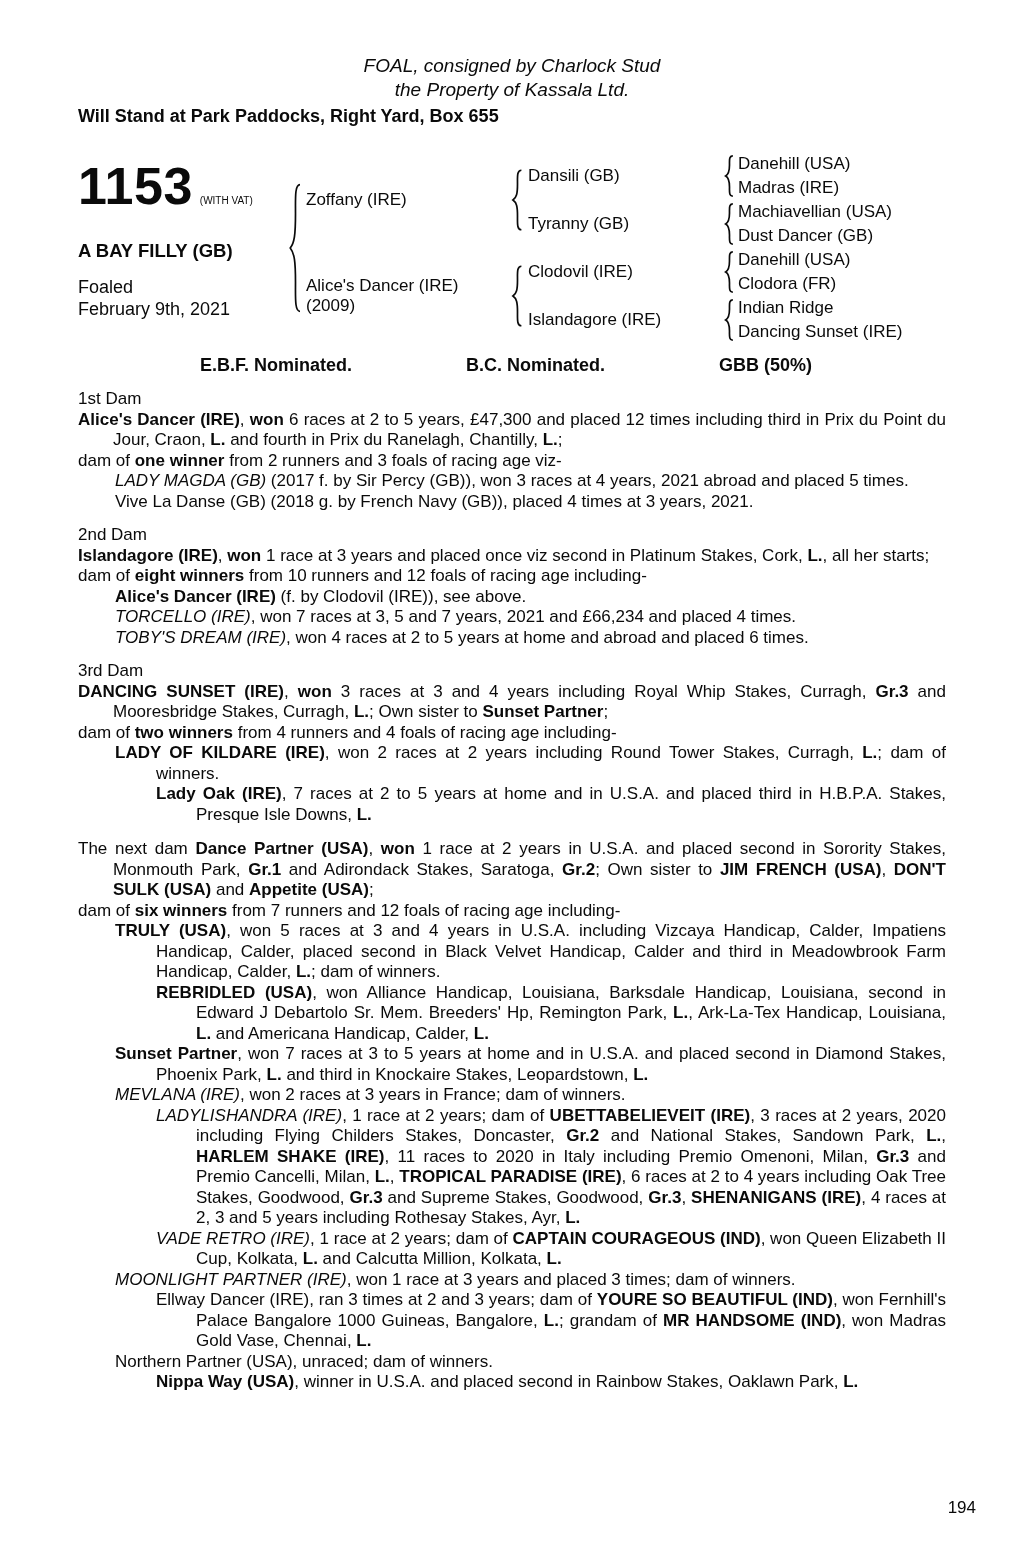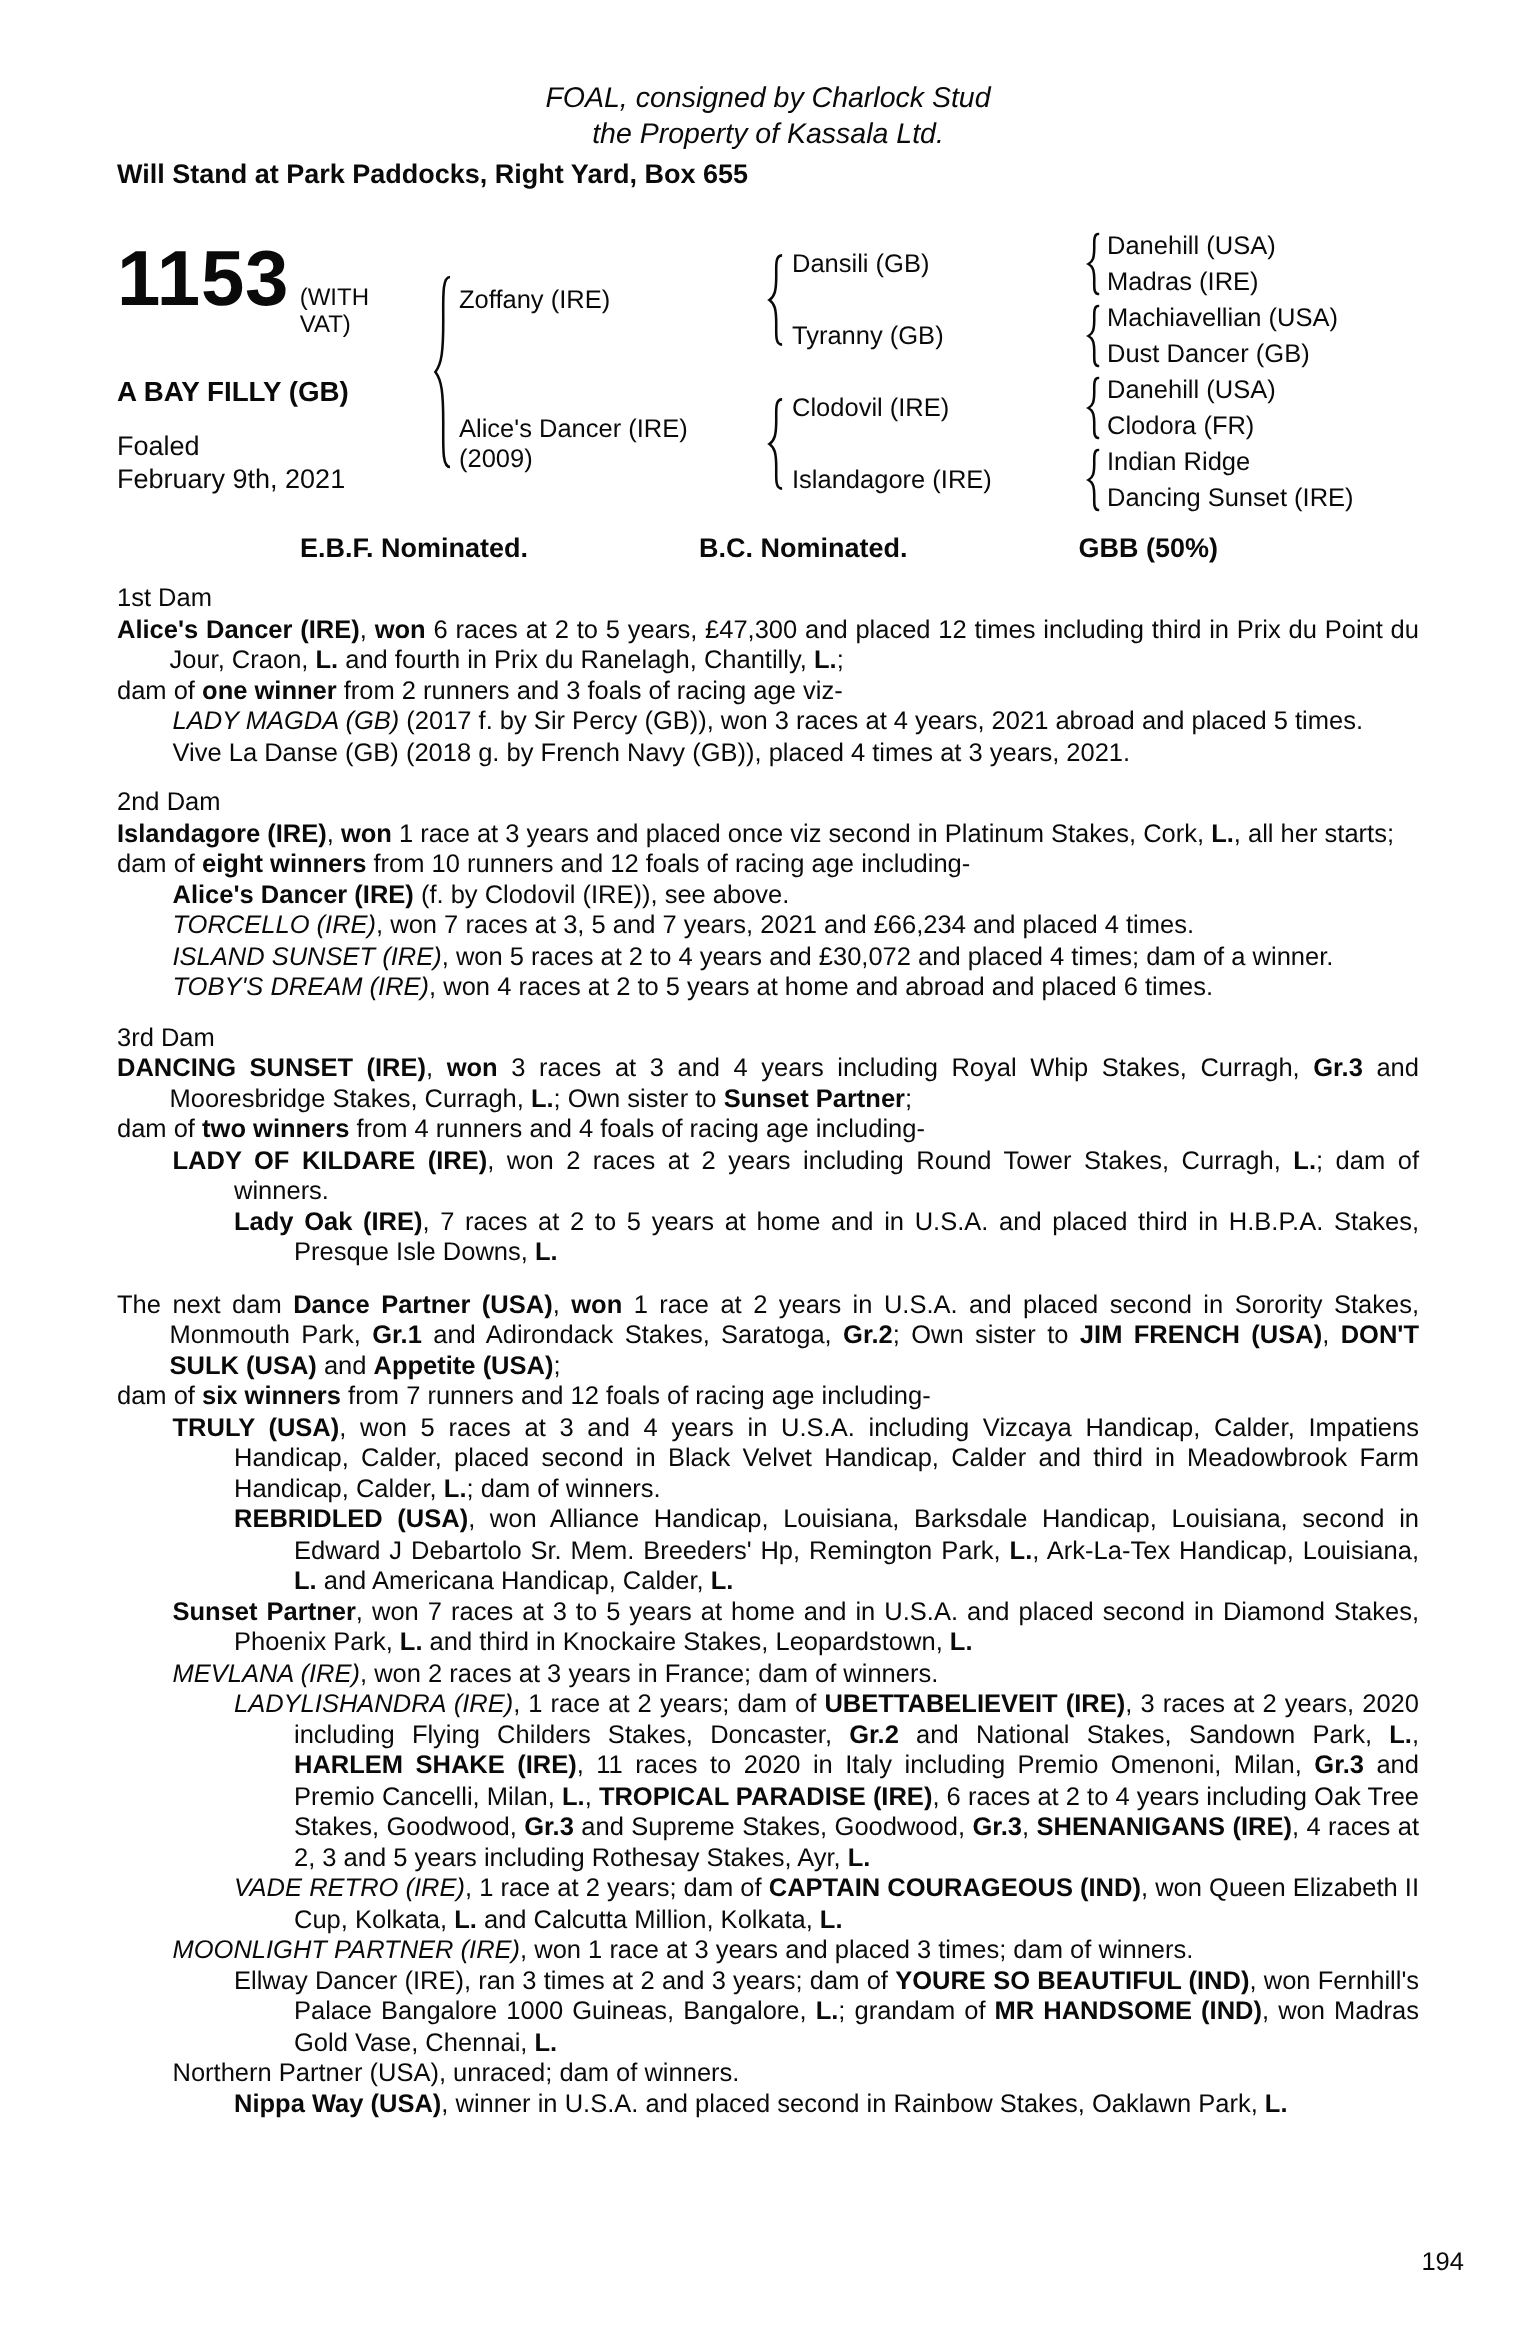--- a/index.html
+++ b/index.html
@@ -9,21 +9,21 @@
   }
   .page{padding:54px 78px 0 78px;}
 
   .consign{text-align:center;font-style:italic;font-size:19px;line-height:24px;}
   .stand-line{font-weight:700;font-size:18px;line-height:24px;margin-top:2px;}
 
   .ped-wrap{display:flex;margin-top:24px;}
   .lot-col{width:206px;flex:none;}
   .lot-line{display:flex;align-items:baseline;gap:7px;margin-top:4px;}
   .lot-number{font-weight:700;font-size:52px;letter-spacing:.5px;}
-  .vat{font-size:16px;}
+  .vat{font-size:10px;}
   .horse-desc{font-weight:700;font-size:18.5px;margin-top:24px;}
   .foaled{margin-top:14px;font-size:18px;line-height:22px;}
 
   .ped-grid{display:grid;grid-template-columns:22px 200px 22px 192px 18px 1fr;grid-template-rows:repeat(8,24px);flex:1;}
   .cell{display:flex;align-items:center;font-size:17px;line-height:20px;}
   .bcell{display:flex;align-items:center;justify-content:center;}
   .brace{display:block;}
   .brace path{fill:none;stroke:#0a0a0a;stroke-width:1.7;}
   .b-g1{width:15px;height:132px;}
   .b-g2{width:13px;height:62px;}
@@ -165,21 +165,20 @@
       <div class="dam-heading">1st Dam</div>
       <div class="para lvl0"><span class="seg-b ">Alice's Dancer (IRE)</span><span class="">, </span><span class="seg-b ">won</span><span class=""> 6 races at 2 to 5 years, £47,300 and placed 12 times including third in Prix du Point du Jour, Craon, </span><span class="seg-b ">L.</span><span class=""> and fourth in Prix du Ranelagh, Chantilly, </span><span class="seg-b ">L.</span><span class="">;</span></div>
       <div class="para lvl0"><span class="">dam of </span><span class="seg-b ">one winner</span><span class=""> from 2 runners and 3 foals of racing age viz-</span></div>
       <div class="para lvl1"><span class="seg-i">LADY MAGDA (GB)</span><span class=""> (2017 f. by Sir Percy (GB)), won 3 races at 4 years, 2021 abroad and placed 5 times.</span></div>
       <div class="para lvl1"><span class="">Vive La Danse (GB) (2018 g. by French Navy (GB)), placed 4 times at 3 years, 2021.</span></div>
       <div class="dam-heading">2nd Dam</div>
       <div class="para lvl0"><span class="seg-b ">Islandagore (IRE)</span><span class="">, </span><span class="seg-b ">won</span><span class=""> 1 race at 3 years and placed once viz second in Platinum Stakes, Cork, </span><span class="seg-b ">L.</span><span class="">, all her starts;</span></div>
       <div class="para lvl0"><span class="">dam of </span><span class="seg-b ">eight winners</span><span class=""> from 10 runners and 12 foals of racing age including-</span></div>
       <div class="para lvl1"><span class="seg-b ">Alice's Dancer (IRE)</span><span class=""> (f. by Clodovil (IRE)), see above.</span></div>
       <div class="para lvl1"><span class="seg-i">TORCELLO (IRE)</span><span class="">, won 7 races at 3, 5 and 7 years, 2021 and £66,234 and placed 4 times.</span></div>
-      <div class="para lvl1"><span class="seg-i">ISLAND SUNSET (IRE)</span><span class="">, won 5 races at 2 to 4 years and £30,072 and placed 4 times; dam of a winner.</span></div>
       <div class="para lvl1"><span class="seg-i">TOBY'S DREAM (IRE)</span><span class="">, won 4 races at 2 to 5 years at home and abroad and placed 6 times.</span></div>
       <div class="dam-heading">3rd Dam</div>
       <div class="para lvl0"><span class="seg-b ">DANCING SUNSET (IRE)</span><span class="">, </span><span class="seg-b ">won</span><span class=""> 3 races at 3 and 4 years including Royal Whip Stakes, Curragh, </span><span class="seg-b ">Gr.3</span><span class=""> and Mooresbridge Stakes, Curragh, </span><span class="seg-b ">L.</span><span class="">; Own sister to </span><span class="seg-b ">Sunset Partner</span><span class="">;</span></div>
       <div class="para lvl0"><span class="">dam of </span><span class="seg-b ">two winners</span><span class=""> from 4 runners and 4 foals of racing age including-</span></div>
       <div class="para lvl1"><span class="seg-b ">LADY OF KILDARE (IRE)</span><span class="">, won 2 races at 2 years including Round Tower Stakes, Curragh, </span><span class="seg-b ">L.</span><span class="">; dam of winners.</span></div>
       <div class="para lvl2"><span class="seg-b ">Lady Oak (IRE)</span><span class="">, 7 races at 2 to 5 years at home and in U.S.A. and placed third in H.B.P.A. Stakes, Presque Isle Downs, </span><span class="seg-b ">L.</span></div>
       <div class="para lvl0 gap"><span class="">The next dam </span><span class="seg-b ">Dance Partner (USA)</span><span class="">, </span><span class="seg-b ">won</span><span class=""> 1 race at 2 years in U.S.A. and placed second in Sorority Stakes, Monmouth Park, </span><span class="seg-b ">Gr.1</span><span class=""> and Adirondack Stakes, Saratoga, </span><span class="seg-b ">Gr.2</span><span class="">; Own sister to </span><span class="seg-b ">JIM FRENCH (USA)</span><span class="">, </span><span class="seg-b ">DON'T SULK (USA)</span><span class=""> and </span><span class="seg-b ">Appetite (USA)</span><span class="">;</span></div>
       <div class="para lvl0"><span class="">dam of </span><span class="seg-b ">six winners</span><span class=""> from 7 runners and 12 foals of racing age including-</span></div>
       <div class="para lvl1"><span class="seg-b ">TRULY (USA)</span><span class="">, won 5 races at 3 and 4 years in U.S.A. including Vizcaya Handicap, Calder, Impatiens Handicap, Calder, placed second in Black Velvet Handicap, Calder and third in Meadowbrook Farm Handicap, Calder, </span><span class="seg-b ">L.</span><span class="">; dam of winners.</span></div>
       <div class="para lvl2"><span class="seg-b ">REBRIDLED (USA)</span><span class="">, won Alliance Handicap, Louisiana, Barksdale Handicap, Louisiana, second in Edward J Debartolo Sr. Mem. Breeders' Hp, Remington Park, </span><span class="seg-b ">L.</span><span class="">, Ark-La-Tex Handicap, Louisiana, </span><span class="seg-b ">L.</span><span class=""> and Americana Handicap, Calder, </span><span class="seg-b ">L.</span></div>

